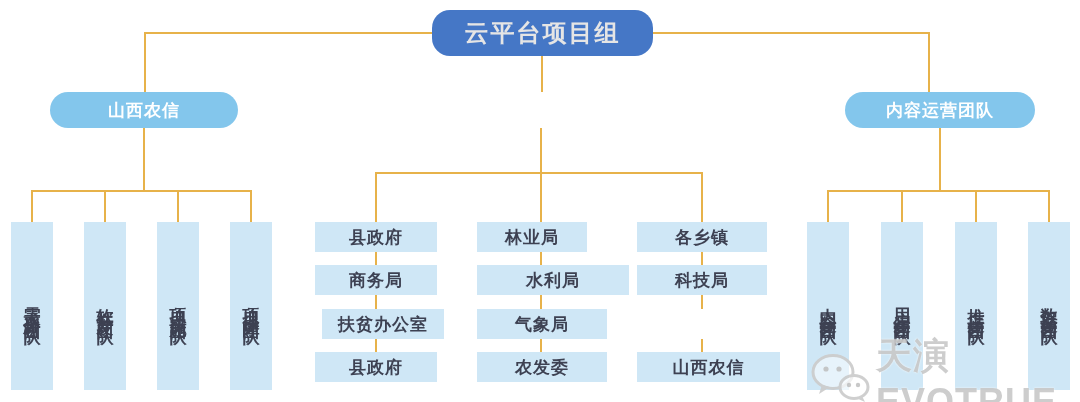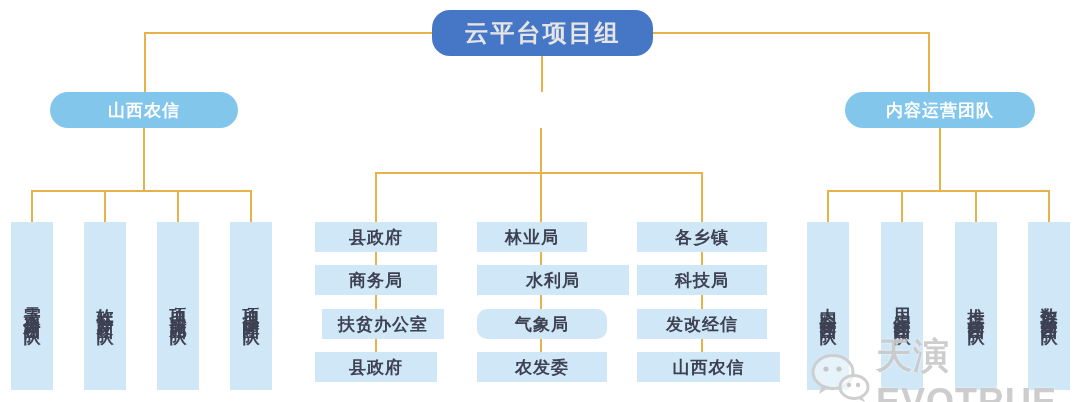--- a/index.html
+++ b/index.html
@@ -97,26 +97,25 @@
     <span class="vtext">项目保障团队</span>
   </div>
 
   <div class="block" style="left:315px;top:222px;width:122px;">县政府</div>
   <div class="block" style="left:315px;top:265px;width:122px;">商务局</div>
   <div class="block" style="left:322px;top:309px;width:122px;">扶贫办公室</div>
   <div class="block" style="left:315px;top:352px;width:122px;">县政府</div>
 
   <div class="block" style="left:477px;top:222px;width:110px;">林业局</div>
   <div class="block" style="left:477px;top:265px;width:152px;">水利局</div>
-  <div class="block" style="left:477px;top:309px;width:130px;border-radius:10px;">气象局</div>
+  <div class="block" style="left:477px;top:309px;width:130px;">气象局</div>
   <div class="block" style="left:477px;top:352px;width:130px;">农发委</div>
 
   <div class="block" style="left:637px;top:222px;width:130px;">各乡镇</div>
   <div class="block" style="left:637px;top:265px;width:130px;">科技局</div>
-  <div class="block" style="left:637px;top:309px;width:130px;">发改经信</div>
   <div class="block" style="left:637px;top:352px;width:143px;">山西农信</div>
 
   <div class="vcol" style="left:807px;">
     <span class="vtext">内容运营团队</span>
   </div>
   <div class="vcol" style="left:881px;">
     <span class="vtext">用户运营团队</span>
   </div>
   <div class="vcol" style="left:955px;">
     <span class="vtext">推广运营团队</span>

